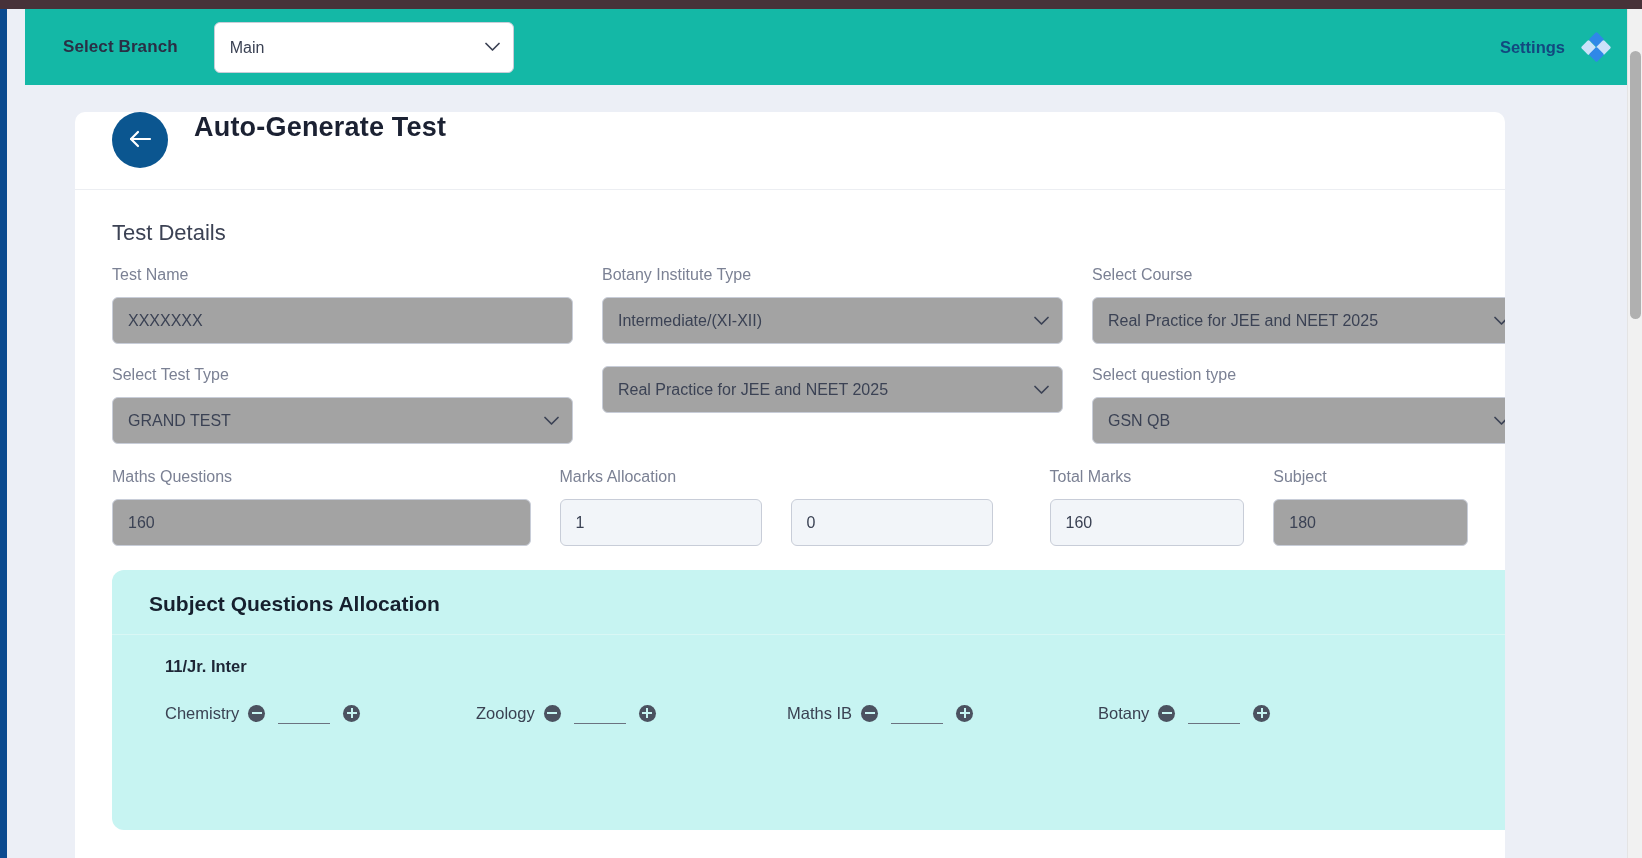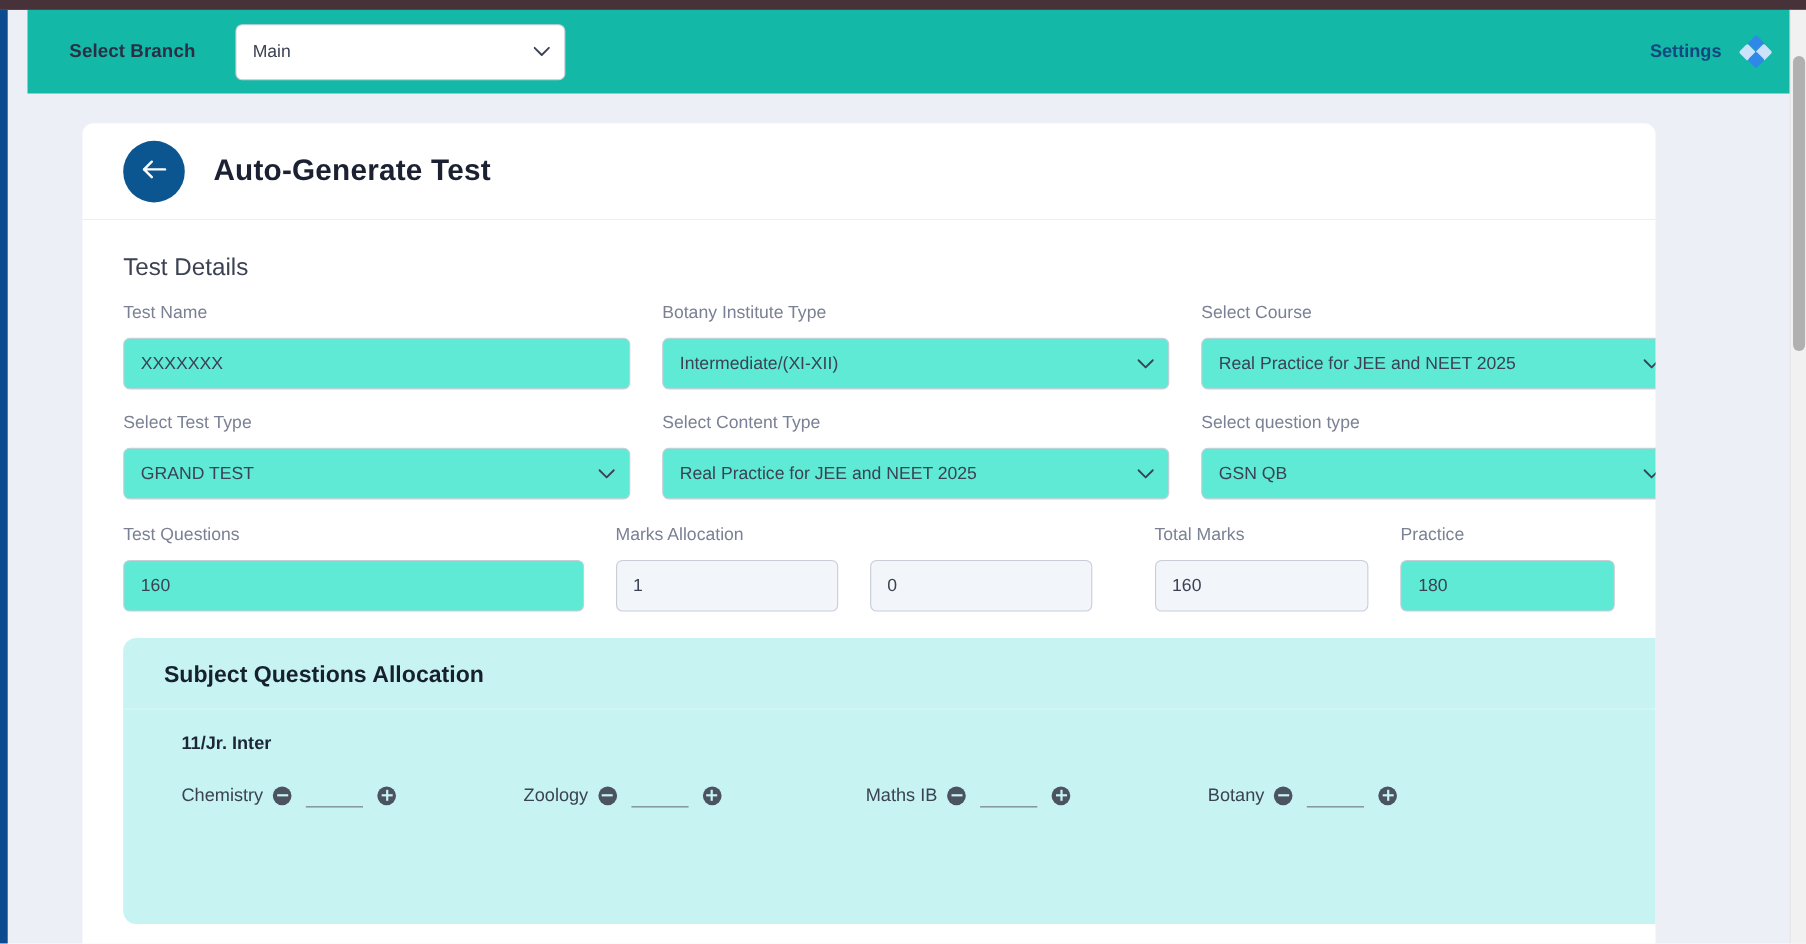--- a/index.html
+++ b/index.html
@@ -136,23 +136,23 @@
     left: 75px;
     width: 1430px;
     height: 760px;
     background: #ffffff;
     border-radius: 10px;
     overflow: hidden;
     z-index: 10;
   }
 
   .card-head {
-    height: 88px;
-    display: flex;
-    align-items: center;
+    height: 78px;
+    display: flex;
+    align-items: flex-start;
     padding-left: 37px;
     border-bottom: 1px solid #eceef2;
   }
   .back-btn {
     width: 56px; height: 56px;
     border-radius: 50%;
     background: #0b5690;
     display: flex;
     align-items: center;
     justify-content: center;
@@ -190,21 +190,21 @@
   }
   .field-block { margin-bottom: 22px; }
 
   input.txt, select.sel {
     width: 100%;
     height: 47px;
     padding: 0 15px;
     font-family: "Liberation Sans", sans-serif;
     font-size: 16px;
     color: #3b4254;
-    background: #5eead4;
+    background: #a3a3a3;
     border: 1px solid #c8cdd8;
     border-radius: 6px;
     outline: none;
   }
   select.sel {
     padding-right: 36px;
     appearance: none;
     -webkit-appearance: none;
     cursor: pointer;
   }
@@ -420,21 +420,20 @@
             </select>
             <span class="sel-caret">
               <svg width="15" height="10" viewBox="0 0 15 10">
                   <path d="M1 1.5 L7.5 8 L14 1.5" stroke="#3b4254" stroke-width="1.7" fill="none" stroke-linecap="round" stroke-linejoin="round"></path>
                 </svg>
             </span>
           </div>
         </div>
 
         <div class="field-block">
-          <div class="field-label">Select Content Type</div>
           <div class="sel-wrap">
             <select class="sel">
               <option>Real Practice for JEE and NEET 2025</option>
             </select>
             <span class="sel-caret">
               <svg width="15" height="10" viewBox="0 0 15 10">
                   <path d="M1 1.5 L7.5 8 L14 1.5" stroke="#3b4254" stroke-width="1.7" fill="none" stroke-linecap="round" stroke-linejoin="round"></path>
                 </svg>
             </span>
           </div>
@@ -450,21 +449,21 @@
               <svg width="15" height="10" viewBox="0 0 15 10">
                   <path d="M1 1.5 L7.5 8 L14 1.5" stroke="#3b4254" stroke-width="1.7" fill="none" stroke-linecap="round" stroke-linejoin="round"></path>
                 </svg>
             </span>
           </div>
         </div>
       </div>
 
       <div class="row3">
         <div class="r3-questions">
-          <div class="r3-group-label">Test Questions</div>
+          <div class="r3-group-label">Maths Questions</div>
           <input class="txt" type="text" value="160" style="">
         </div>
 
         <div>
           <div class="r3-group-label">Marks Allocation</div>
           <div class="r3-marks">
             <div class="half">
               <input class="txt disabled-look" type="text" value="1" style="">
             </div>
             <div class="half">
@@ -472,21 +471,21 @@
             </div>
           </div>
         </div>
 
         <div class="r3-total">
           <div class="r3-group-label">Total Marks</div>
           <input class="txt disabled-look" type="text" value="160" style="">
         </div>
 
         <div class="r3-duration">
-          <div class="r3-group-label">Practice</div>
+          <div class="r3-group-label">Subject</div>
           <input class="txt" type="text" value="180" style="">
         </div>
       </div>
 
       <div class="alloc-panel">
         <div class="alloc-head">Subject Questions Allocation</div>
 
         <div class="alloc-scroll">
           <div class="alloc-group-title">11/Jr. Inter</div>
 

